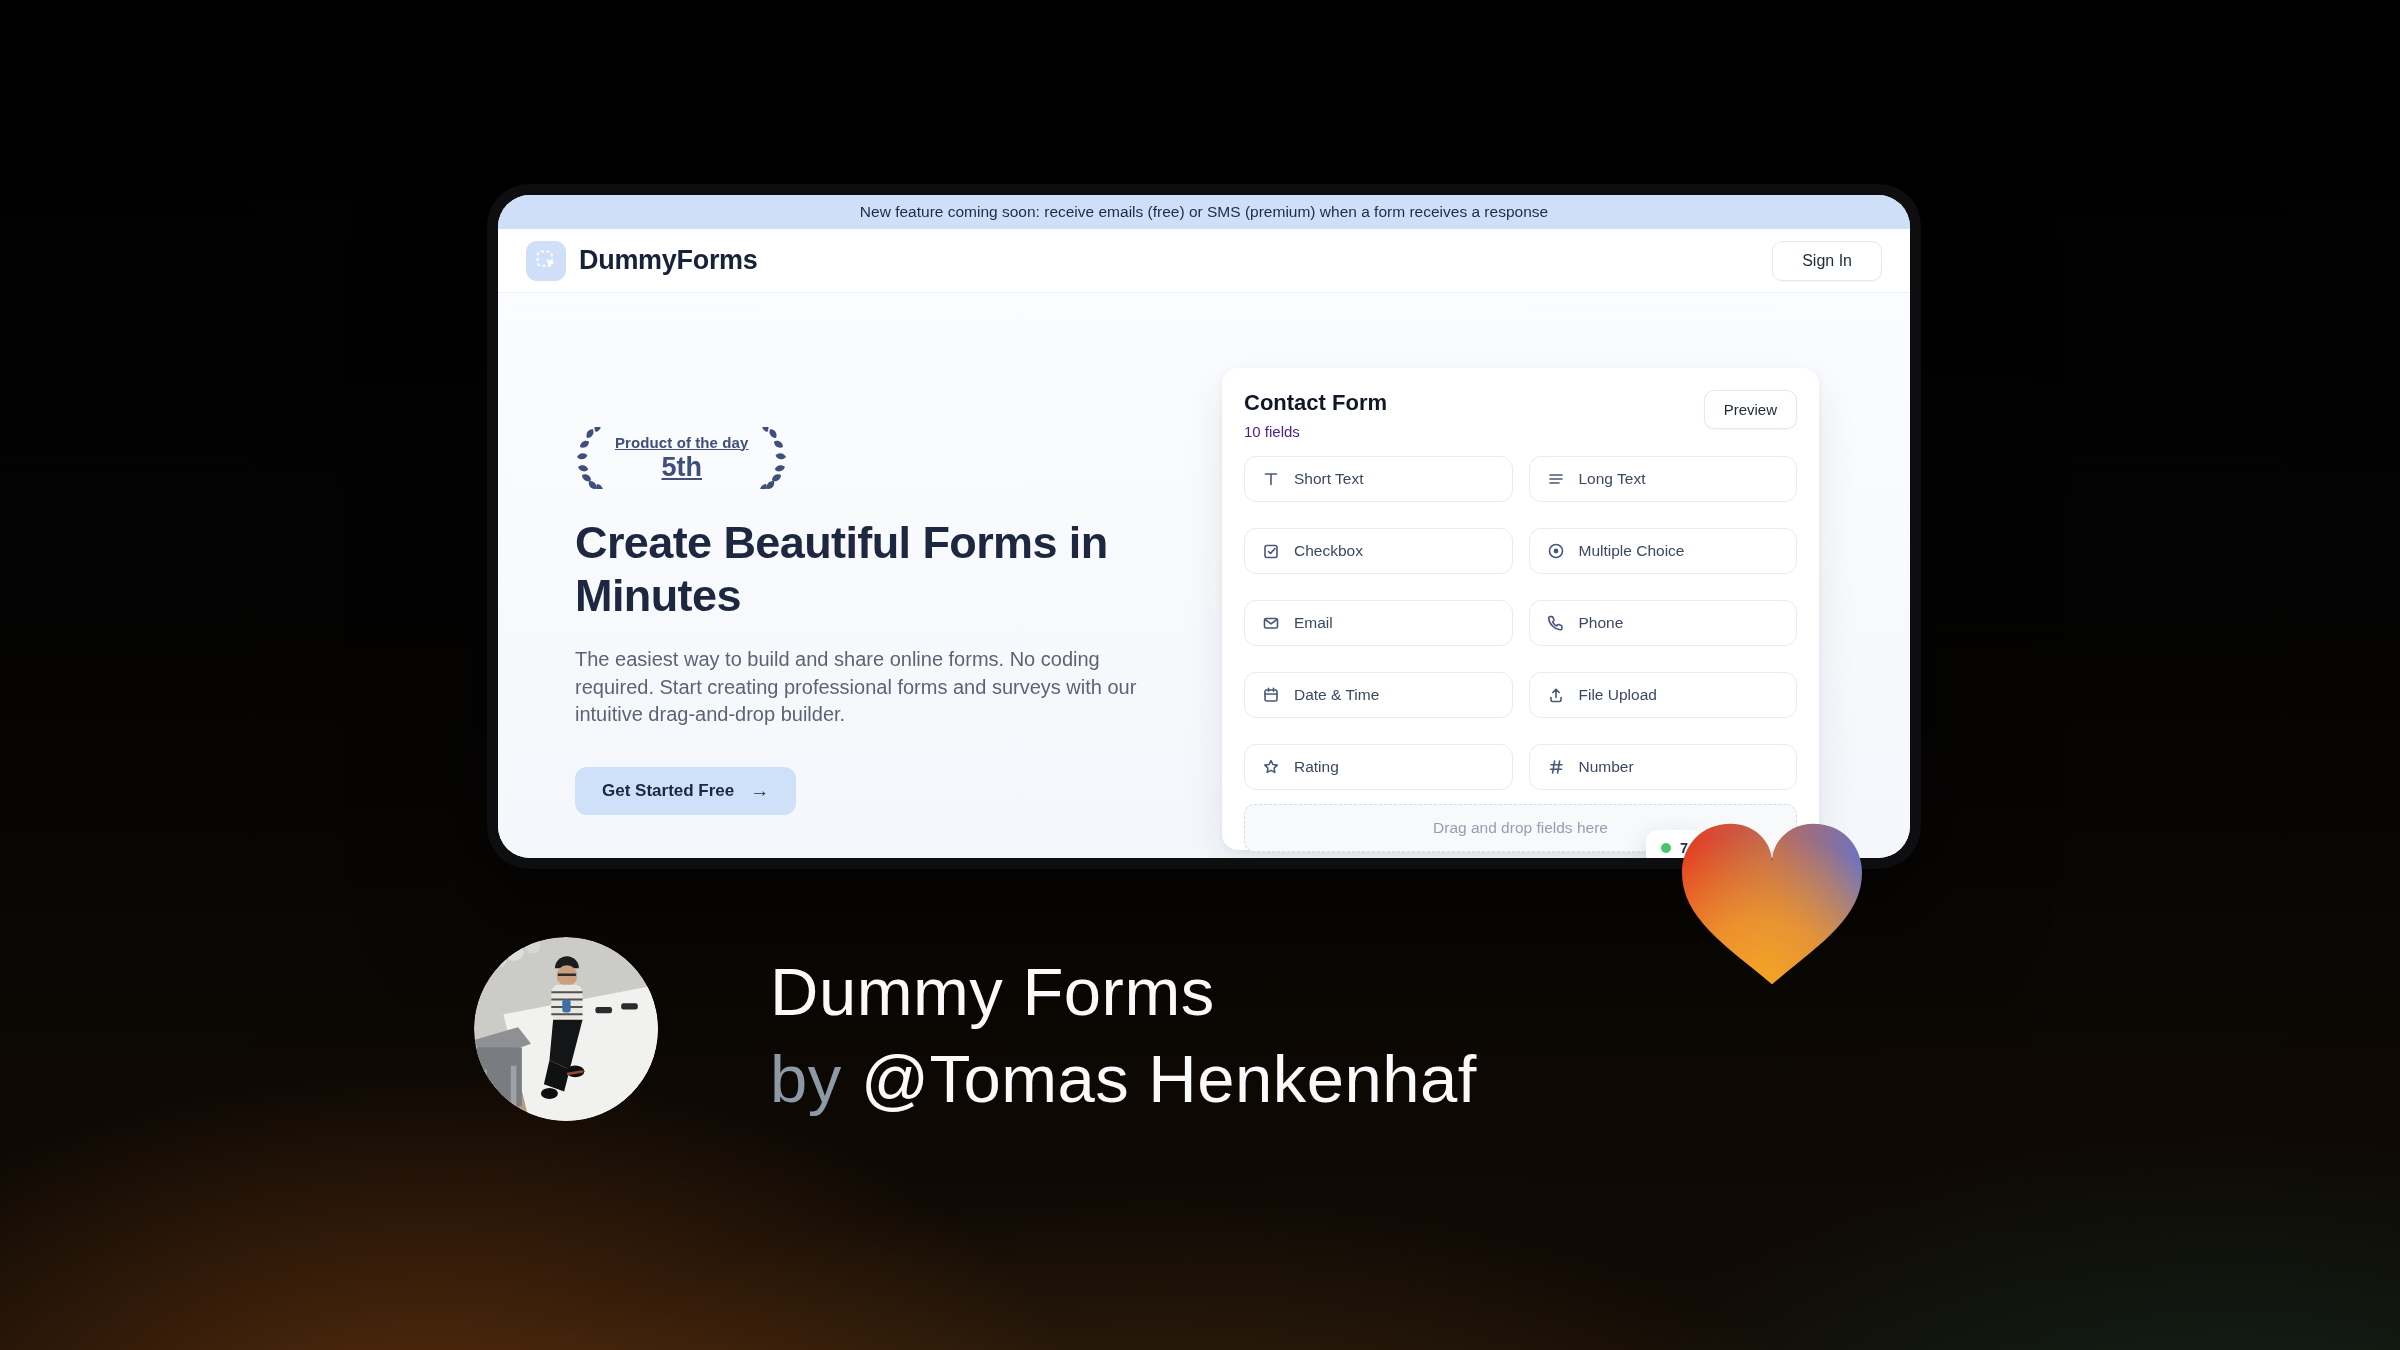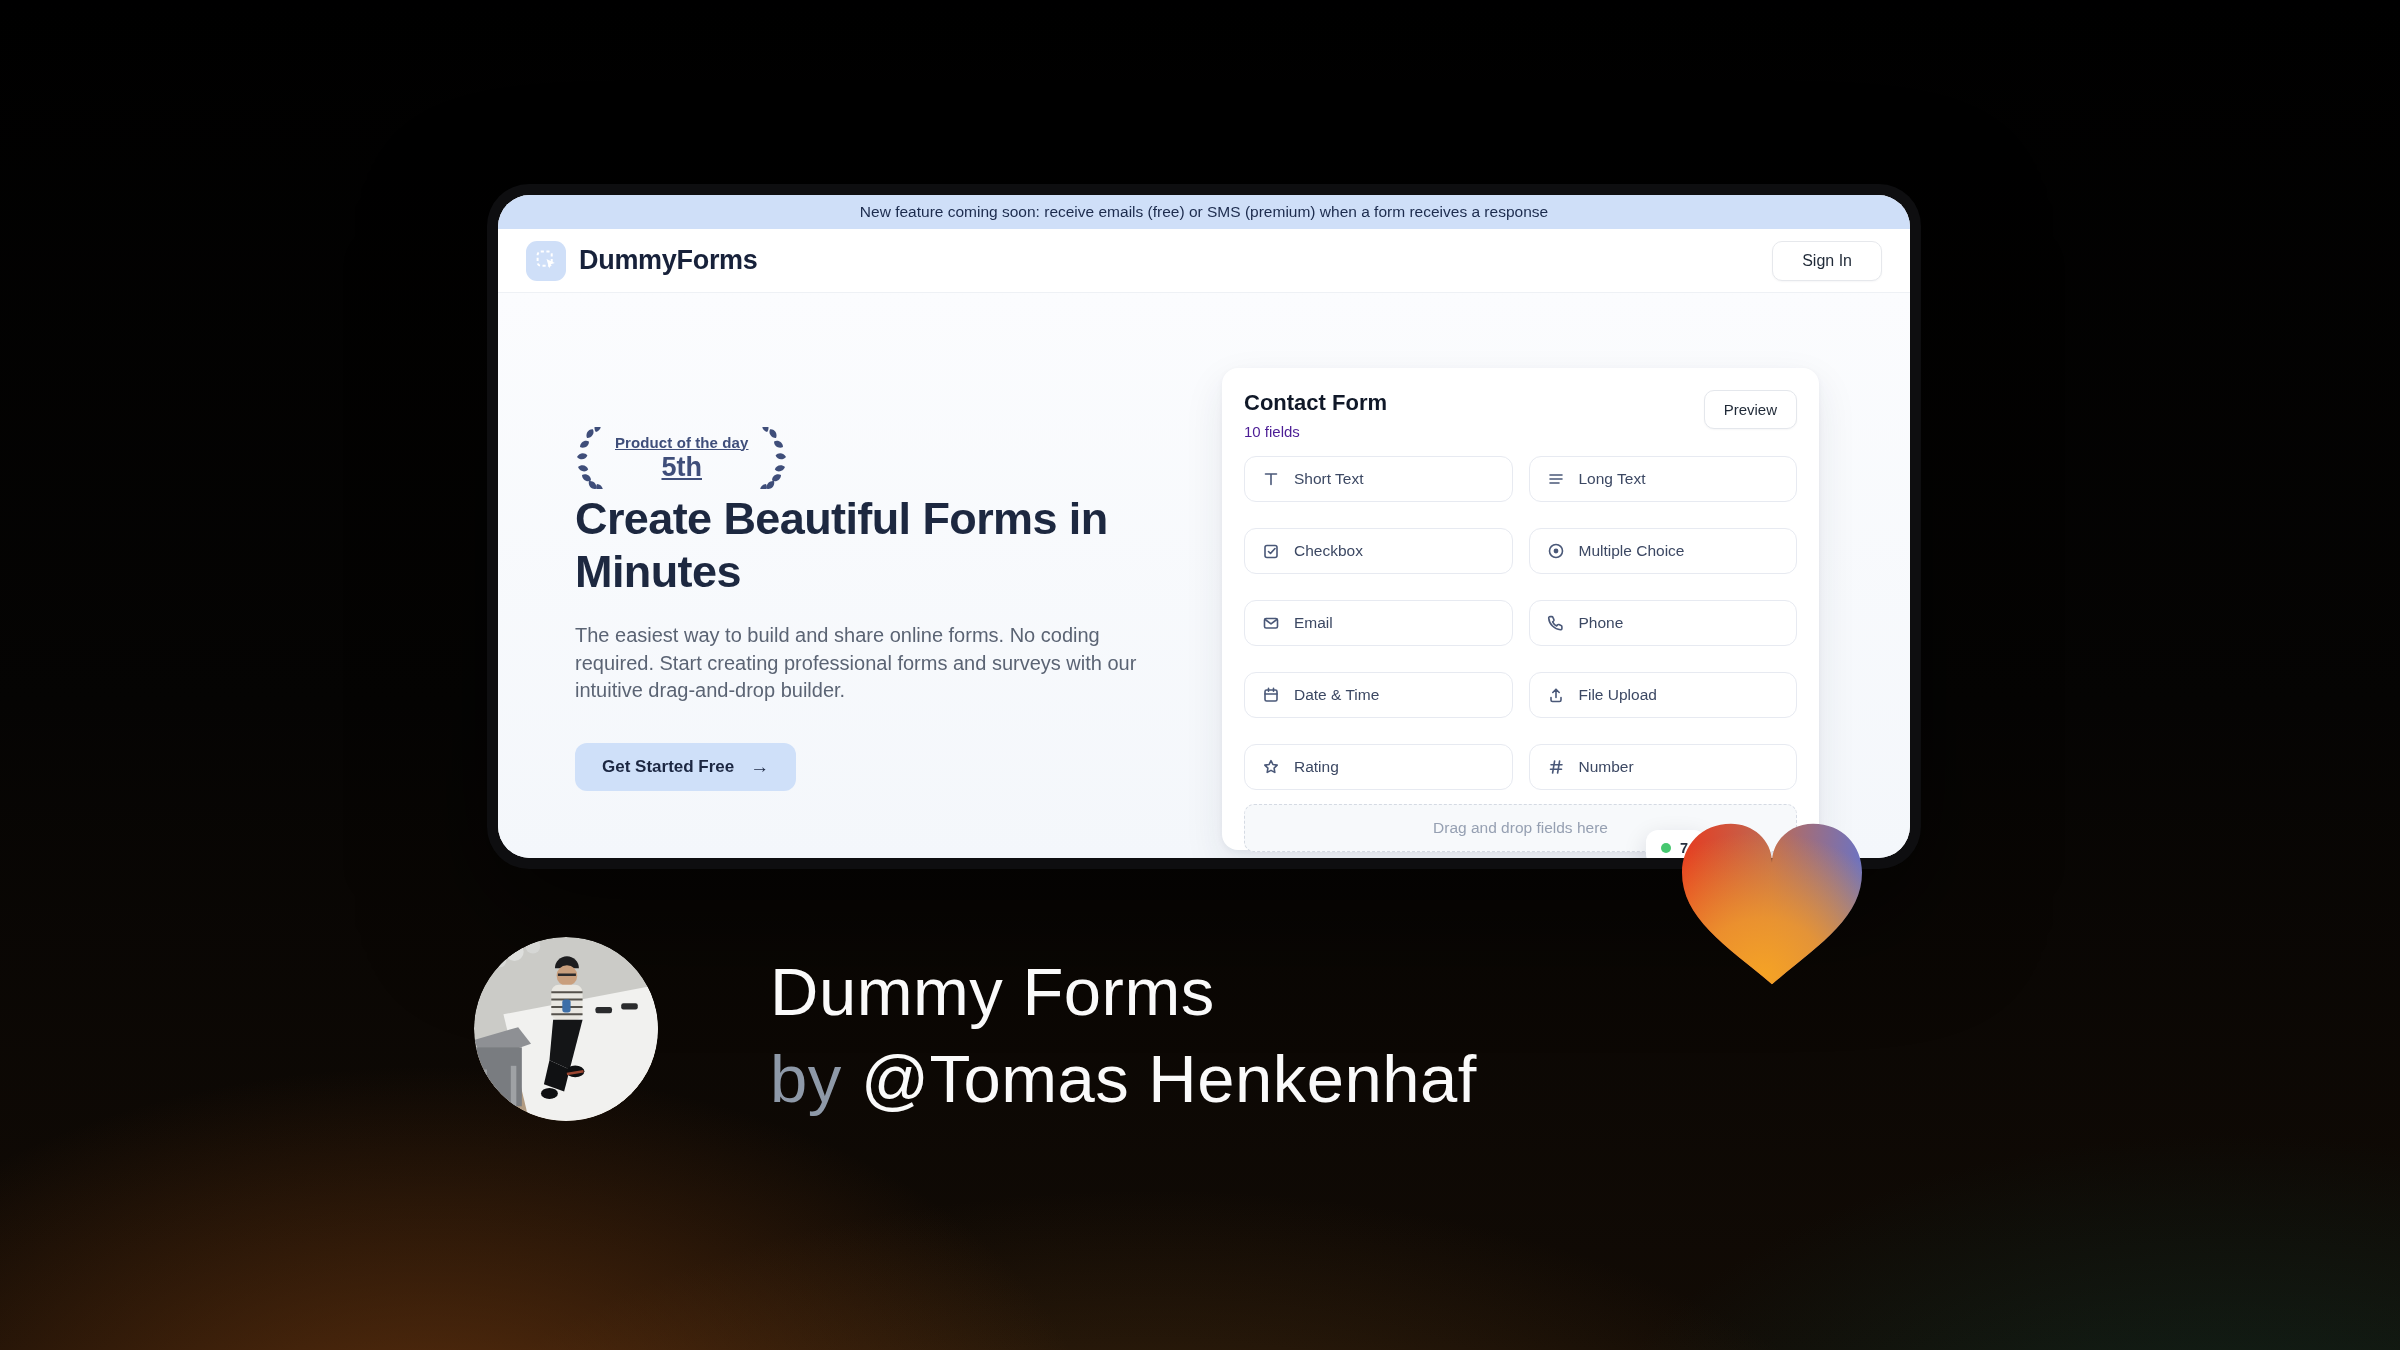--- a/index.html
+++ b/index.html
@@ -47,21 +47,21 @@
 
   .main{ position:relative; flex:1; background:linear-gradient(180deg,#fbfcfe 0%,#f4f7fb 100%); }
 
   
   .hero{ position:absolute; left:77px; top:134px; width:648px; }
   .award{ display:flex; align-items:center; gap:8px; color:#3f4e7a; margin-left:-4px;text-decoration:underline; }
   .award-text{ text-align:center; }
   .award-line1{ font-size:15px; font-weight:700; letter-spacing:0.1px; }
   .award-line2{ font-size:27px; font-weight:800; margin-top:1px; }
   .hero-title{
-    margin-top:4px; font-size:45px; line-height:1.17; font-weight:700;
+    margin-top:28px; font-size:45px; line-height:1.17; font-weight:700;
     color:#1d2840; letter-spacing:-0.6px; white-space:pre-line;
   }
   .hero-desc{
     margin-top:24px; width:578px; font-size:20px; line-height:1.38; color:#5b6474;
   }
   .cta{
     margin-top:38px; height:48px; padding:0 27px; border:none; border-radius:12px;
     background:#cfe0f9; color:#1c2742; font-size:17px; font-weight:600;
     display:inline-flex; align-items:center; gap:16px; cursor:pointer; font-family:inherit;
   }

